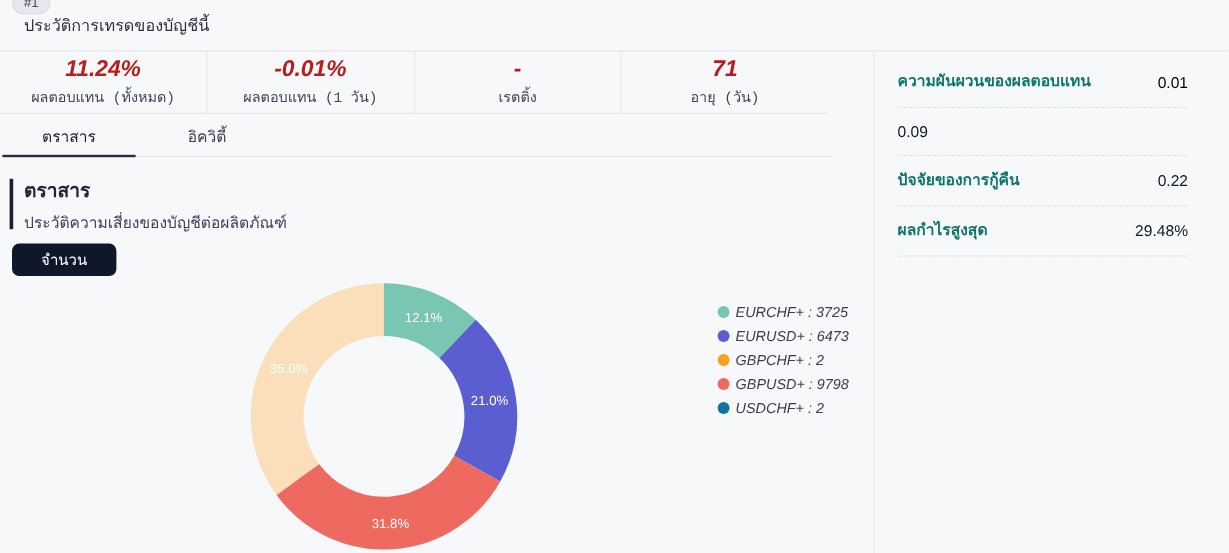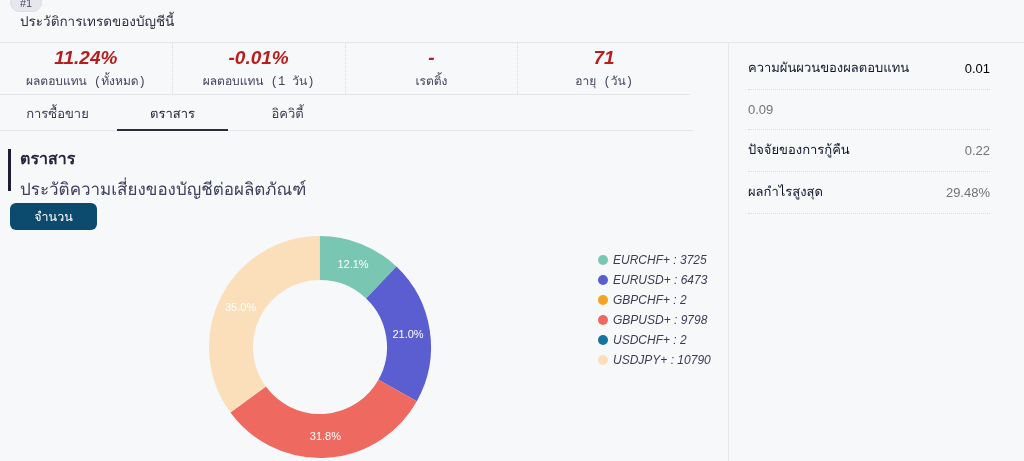--- a/index.html
+++ b/index.html
@@ -52,26 +52,26 @@
     content:""; position:absolute; left:2px; right:2px; bottom:-1px;
     height:2px; background:#2a2b3d;
   }
 
   
   .section-heading { position:absolute; left:8px; top:146px; }
   .section-heading .bar {
     position:absolute; left:0; top:3px; width:3px; height:42px; background:#1d1e33;
   }
   .section-title { margin-left:12px; font-size:16px; font-weight:bold; color:#23243a; }
-  .section-subtitle { margin-left:12px; margin-top:4px; font-size:17px; color:#3f405a;text-align:right; }
+  .section-subtitle { margin-left:12px; margin-top:4px; font-size:13px; color:#3f405a;text-align:right; }
 
   
   .amount-button {
     position:absolute; left:10px; top:203px; min-width:87px; height:27px;
-    background:#0c4a6e; color:#ffffff; font-size:12.5px;
+    background:#0f172a; color:#ffffff; font-size:12.5px;
     border:none; border-radius:6px; padding:0 18px; cursor:pointer;
     font-family:Liberation Mono, monospace;
   }
 
   
   .donut-chart { position:absolute; left:200px; top:234px; width:240px; height:226px; }
   .donut-chart text {
     font-family:"Liberation Sans", sans-serif; font-size:11px; fill:#ffffff;
   }
 
@@ -82,22 +82,22 @@
   .legend-label { font-size:12px; color:#3b3c55; }
 
   
   .sidebar-divider { position:absolute; left:728px; top:42px; width:0; height:419px; border-left:1px solid #e7e8ee; }
   .sidebar { position:absolute; left:748px; top:48px; width:242px; background:transparent; }
   .sidebar-header { font-size:11.5px; font-weight:bold; color:#23243a; padding-bottom:10px; border-bottom:1px solid #ececf1; }
   .sidebar-row {
     display:flex; justify-content:space-between; align-items:center;
     padding:12px 0; border-bottom:1px dotted #d9dae2; gap:10px;
   }
-  .sidebar-row-label { font-size:13px; font-weight:normal; color:#0f172a; max-width:182px; line-height:1.3; }
-  .sidebar-row-value { font-size:13px; color:#737373; white-space:nowrap; }
+  .sidebar-row-label { font-size:13px; font-weight:bold; color:#0f766e; max-width:182px; line-height:1.3; }
+  .sidebar-row-value { font-size:13px; color:#0f172a; white-space:nowrap; }
 </style>
 </head>
 <body>
 
 <div class="page">
 
   <span class="badge">#1</span>
   <div class="page-title">ประวัติการเทรดของบัญชีนี้</div>
 
   <div class="stats-top-line"></div>
@@ -114,21 +114,20 @@
         <div class="stat-value">-</div>
         <div class="stat-label">เรตติ้ง</div>
       </div>
       <div class="stat-cell">
         <div class="stat-value">71</div>
         <div class="stat-label">อายุ (วัน)</div>
       </div>
     </div>
 
   <div class="tabs">
-      <div class="tab">การซื้อขาย</div>
       <div class="tab active">ตราสาร</div>
       <div class="tab">อิควิตี้</div>
     </div>
 
   <div class="section-heading">
     <div class="bar"></div>
     <div class="section-title">ตราสาร</div>
     <div class="section-subtitle">ประวัติความเสี่ยงของบัญชีต่อผลิตภัณฑ์</div>
   </div>
 
@@ -162,24 +161,20 @@
         <span class="legend-label">GBPCHF+ : 2</span>
       </div>
       <div class="legend-item">
         <span class="legend-dot" style="background: rgb(238, 106, 96);"></span>
         <span class="legend-label">GBPUSD+ : 9798</span>
       </div>
       <div class="legend-item">
         <span class="legend-dot" style="background: rgb(22, 115, 158);"></span>
         <span class="legend-label">USDCHF+ : 2</span>
       </div>
-      <div class="legend-item">
-        <span class="legend-dot" style="background: rgb(250, 223, 186);"></span>
-        <span class="legend-label">USDJPY+ : 10790</span>
-      </div>
     </div>
 
   <div class="sidebar-divider"></div>
   <div class="sidebar">
     <div id="sidebar-rows">
         <div class="sidebar-row">
           <div class="sidebar-row-label">ความผันผวนของผลตอบแทน</div>
           <div class="sidebar-row-value" style="color: #000000;">0.01</div>
         </div>
         <div class="sidebar-row">

